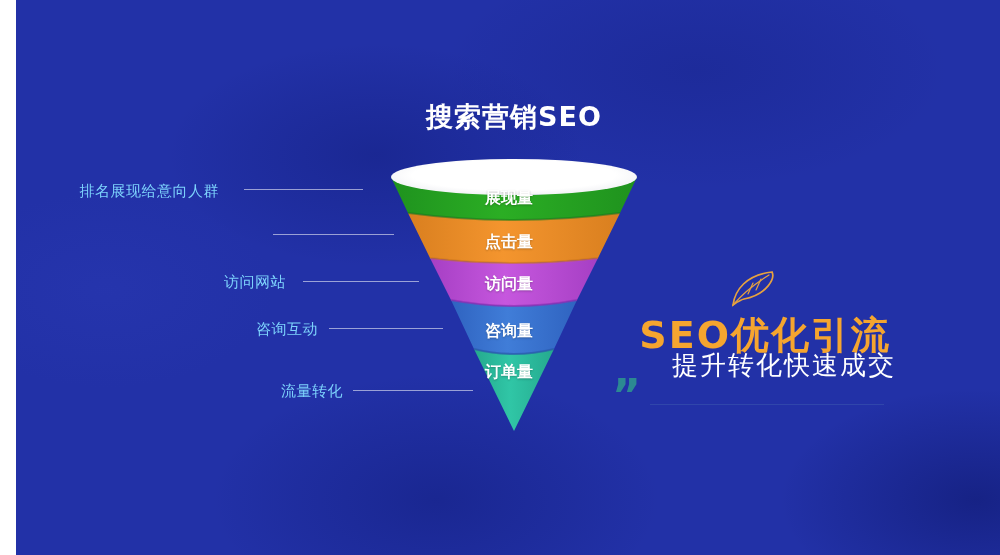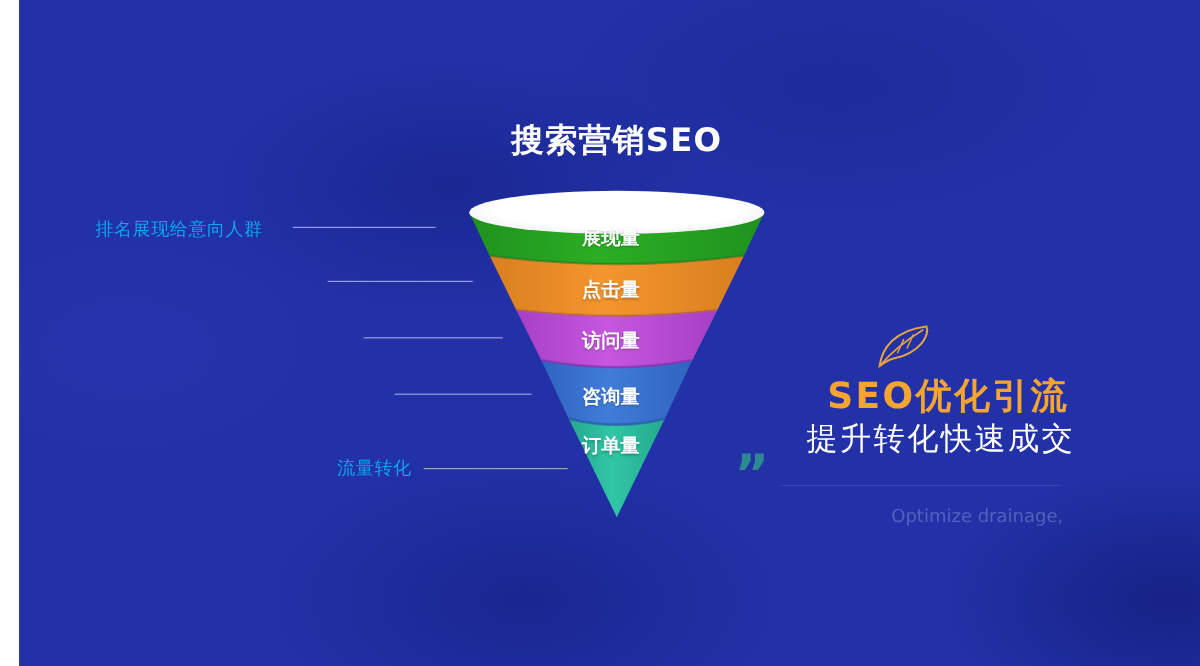--- a/index.html
+++ b/index.html
@@ -21,26 +21,26 @@
   }
   .title{
     position:absolute;left:348px;top:99px;width:300px;margin:0;
     text-align:center;font-size:27px;font-weight:700;color:#ffffff;letter-spacing:1px;
   }
   .funnel-svg{position:absolute;left:0;top:0;}
   .funnel-label{font-size:16px;font-weight:700;fill:#ffffff;text-anchor:middle;
     paint-order:stroke;text-shadow:0 1px 2px rgba(0,0,0,.25);}
   .callout{
     position:absolute;left:20px;height:18px;line-height:18px;
-    text-align:right;font-size:15px;color:#0ea5e9;letter-spacing:.5px;white-space:nowrap;
+    text-align:right;font-size:15px;color:#7dd3fc;letter-spacing:.5px;white-space:nowrap;
   }
   .callout-line{position:absolute;height:1px;background:rgba(255,255,255,.55);}
   .promo-headline{
     position:absolute;left:560px;width:315px;top:310px;
-    text-align:right;font-size:30px;font-weight:700;color:#F5A52F;letter-spacing:2px;white-space:nowrap;
+    text-align:right;font-size:38px;font-weight:700;color:#F5A52F;letter-spacing:2px;white-space:nowrap;
   }
   .promo-sub{
     position:absolute;left:560px;width:320px;top:348px;
     text-align:right;font-size:26px;font-weight:400;color:#ffffff;letter-spacing:2px;white-space:nowrap;
   }
   .quote-mark{
     position:absolute;left:596px;top:381px;
     font-size:44px;line-height:30px;font-weight:700;color:#2FA08E;opacity:.8;
   }
   .caption-divider{
@@ -116,37 +116,38 @@
       <text class="funnel-label" x="493" y="336">咨询量</text>
       <text class="funnel-label" x="493" y="377">订单量</text>
     </g>
   </svg>
 
   <div class="callout" style="top:182px;width:183px;">排名展现给意向人群</div>
   <div class="callout-line" style="left:228px;top:189px;width:119px;"></div>
 
   <div class="callout-line" style="left:257px;top:234px;width:121px;"></div>
 
+  <div class="callout" style="top:273px;width:250px;">访问网站</div>
   <div class="callout-line" style="left:287px;top:281px;width:116px;"></div>
 
+  <div class="callout" style="top:320px;width:282px;">咨询互动</div>
   <div class="callout-line" style="left:313px;top:328px;width:114px;"></div>
 
-  <div class="callout" style="top:382px;width:307px;font-family:Liberation Serif, serif;">流量转化</div>
+  <div class="callout" style="top:382px;width:307px;">流量转化</div>
   <div class="callout-line" style="left:337px;top:390px;width:120px;"></div>
 
   <svg class="feather" viewBox="0 0 54 44">
     <g fill="none" stroke="#E6A23F" stroke-linecap="round">
       <path d="M7 39 C9 24 20 9 46 6 C49 12 42 28 18 33 C14 34 10 37 7 39 Z" stroke-width="1.7"></path>
       <path d="M7 39 C18 26 30 17 43 9" stroke-width="1.3"></path>
       <path d="M22 28 L27 17" stroke-width="1.2"></path>
       <path d="M30 24 L35 13" stroke-width="1.2"></path>
     </g>
   </svg>
 
   <div class="promo-headline">SEO优化引流</div>
   <div class="promo-sub">提升转化快速成交</div>
 
   <div class="quote-mark">”</div>
   <div class="caption-divider"></div>
   <div class="caption">
-    <div>Optimize drainage,</div>
   </div>
 </div>
 
 </body></html>

